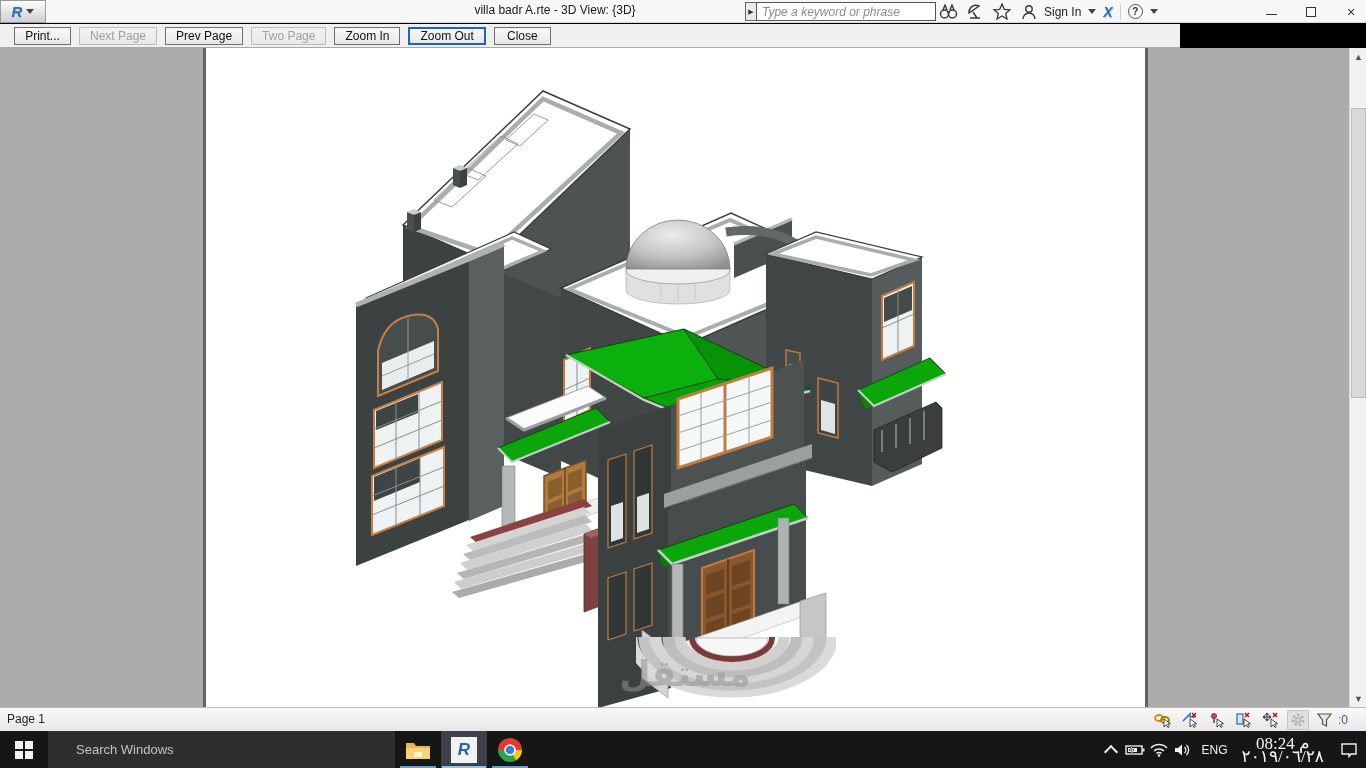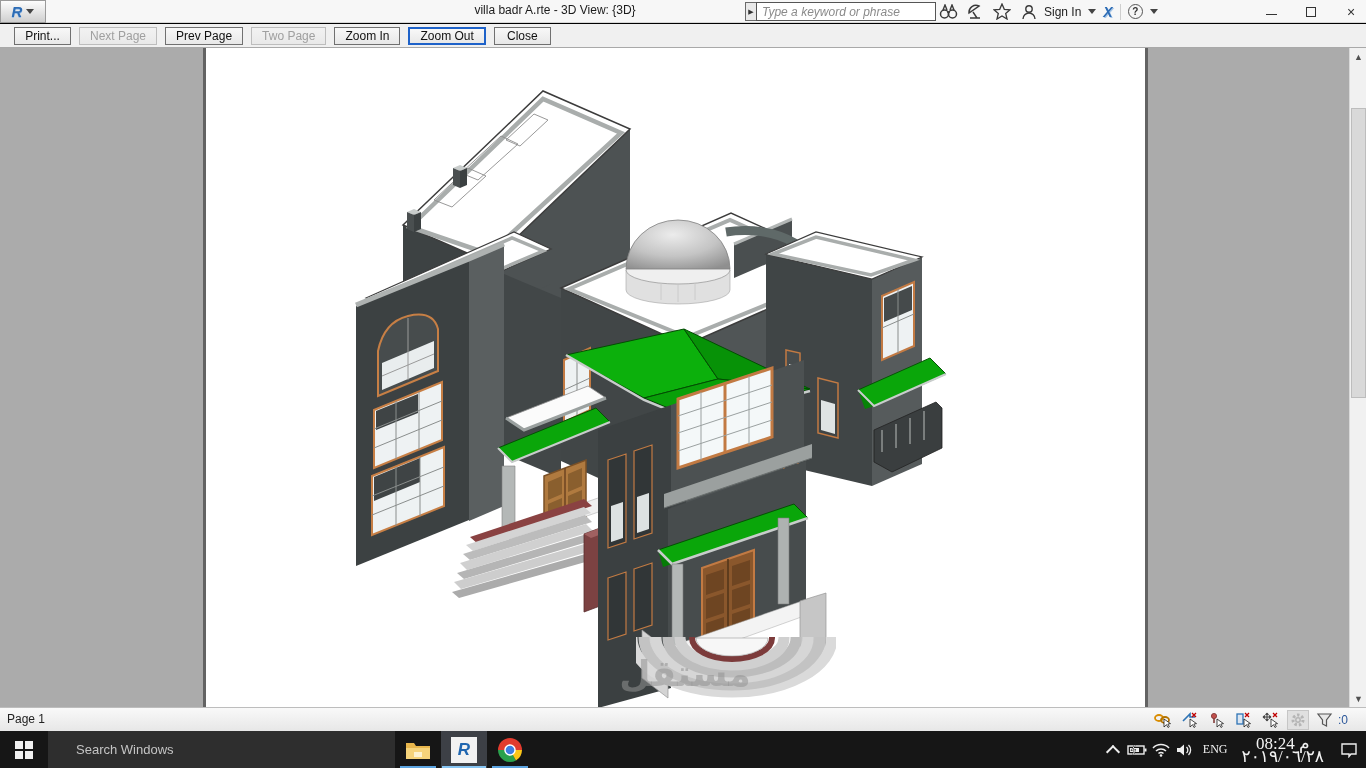--- a/index.html
+++ b/index.html
@@ -24,21 +24,21 @@
   .help-circle { width:15px; height:15px; border:1.5px solid #555; border-radius:50%; font-size:10px; font-weight:bold; color:#333; display:flex; align-items:center; justify-content:center; }
   .x-logo { font-size:14px; font-weight:bold; font-style:italic; color:#2d6cb5; text-shadow:1px 1px 0 #a9c7e8; }
   .win-controls { position:absolute; right:8px; top:0; height:23px; display:flex; align-items:center; gap:26px; }
   .wc { width:14px; height:14px; display:flex; align-items:center; justify-content:center; color:#333; font-size:14px; }
   .min-glyph { width:11px; height:0; border-top:1.6px solid #333; margin-top:6px; }
   .restore-glyph { position:relative; width:10px; height:10px; }
   .restore-glyph::before { content:""; position:absolute; right:0; top:0; width:8px; height:8px; border:1.3px solid #333; }
   .restore-glyph::after { content:""; position:absolute; left:0; bottom:0; width:8px; height:8px; border:1.3px solid #333; background:#f7f7f7; }
 
   
-  .toolbar { position:absolute; left:0; top:24px; width:1366px; height:24px; background:#f0f0f0; border-bottom:1px solid #a9a9a9; display:flex; align-items:center; }
+  .toolbar { position:absolute; left:0; top:24px; width:1180px; height:24px; background:#f0f0f0; border-bottom:1px solid #a9a9a9; display:flex; align-items:center; }
   .tbtn { height:18px; margin-left:8px; padding:0 10px; min-width:57px; font-size:12px; color:#111; background:linear-gradient(#f8f8f8,#e8e8e8); border:1px solid #707070; }
   .tbtn:first-child { margin-left:14px; }
   .tbtn.disabled { color:#9f9f9f; border-color:#bdbdbd; background:linear-gradient(#f2f2f2,#e9e9e9); }
   .tbtn.default { border:2px solid #1e62c9; }
 
   
   .preview { position:absolute; left:0; top:48px; width:1366px; height:659px; background:#ababab; }
   .page { position:absolute; left:203px; top:0px; width:945px; height:659px; background:#ffffff; border-left:3px solid #636363; border-right:3px solid #636363; }
   .page svg { display:block; }
   .vscroll { position:absolute; right:0; top:0; width:17px; height:659px; background:#f1f1f1; border-left:1px solid #d9d9d9; }
@@ -61,21 +61,21 @@
   .tb-search { position:absolute; left:48px; top:0; width:347px; height:37px; background:#2e2e2e; display:flex; align-items:center; }
   .tb-search-label { color:#c4c4c4; font-size:13px; margin-left:28px; }
   .task-apps { position:absolute; left:395px; top:0; height:37px; display:flex; }
   .app-slot { width:46px; height:37px; display:flex; align-items:center; justify-content:center; position:relative; }
   .app-slot.active { background:#3d4046; }
   .app-slot .underline { position:absolute; bottom:0; left:5px; right:5px; height:2px; background:#5ba3e0; }
   .app-slot.active .underline { left:1px; right:1px; background:#86c4f2; }
   .revit-badge { width:26px; height:26px; background:#f2f2f2; display:flex; align-items:center; justify-content:center; font-weight:bold; font-size:17px; color:#2066b0; font-style:italic; }
   .tray { position:absolute; right:0; top:0; height:37px; display:flex; align-items:center; color:#f2f2f2; }
   .tray-ic { width:24px; height:37px; display:flex; align-items:center; justify-content:center; }
-  .tray-lang { font-size:12px; padding:0 6px;font-family:Liberation Serif, serif; }
+  .tray-lang { font-size:12px; padding:0 6px; }
   .tray-clock { text-align:center; font-size:17px; line-height:13px; padding:0 8px; white-space:nowrap;font-family:Liberation Serif, serif; }
   .chev-up { width:10px; height:10px; border-left:2px solid #eee; border-top:2px solid #eee; transform:rotate(45deg); margin-top:4px; }
 
   
   .watermark { position:absolute; left:595px; top:648px; width:180px; text-align:center; pointer-events:none; z-index:50; }
   .wm-ar { font-size:36px; font-weight:bold; color:rgba(145,145,145,.55); line-height:52px; }
   .wm-en { font-size:33px; font-weight:bold; color:rgba(140,140,140,.75); letter-spacing:1px; line-height:36px; }
 </style>
 </head>
 <body>

